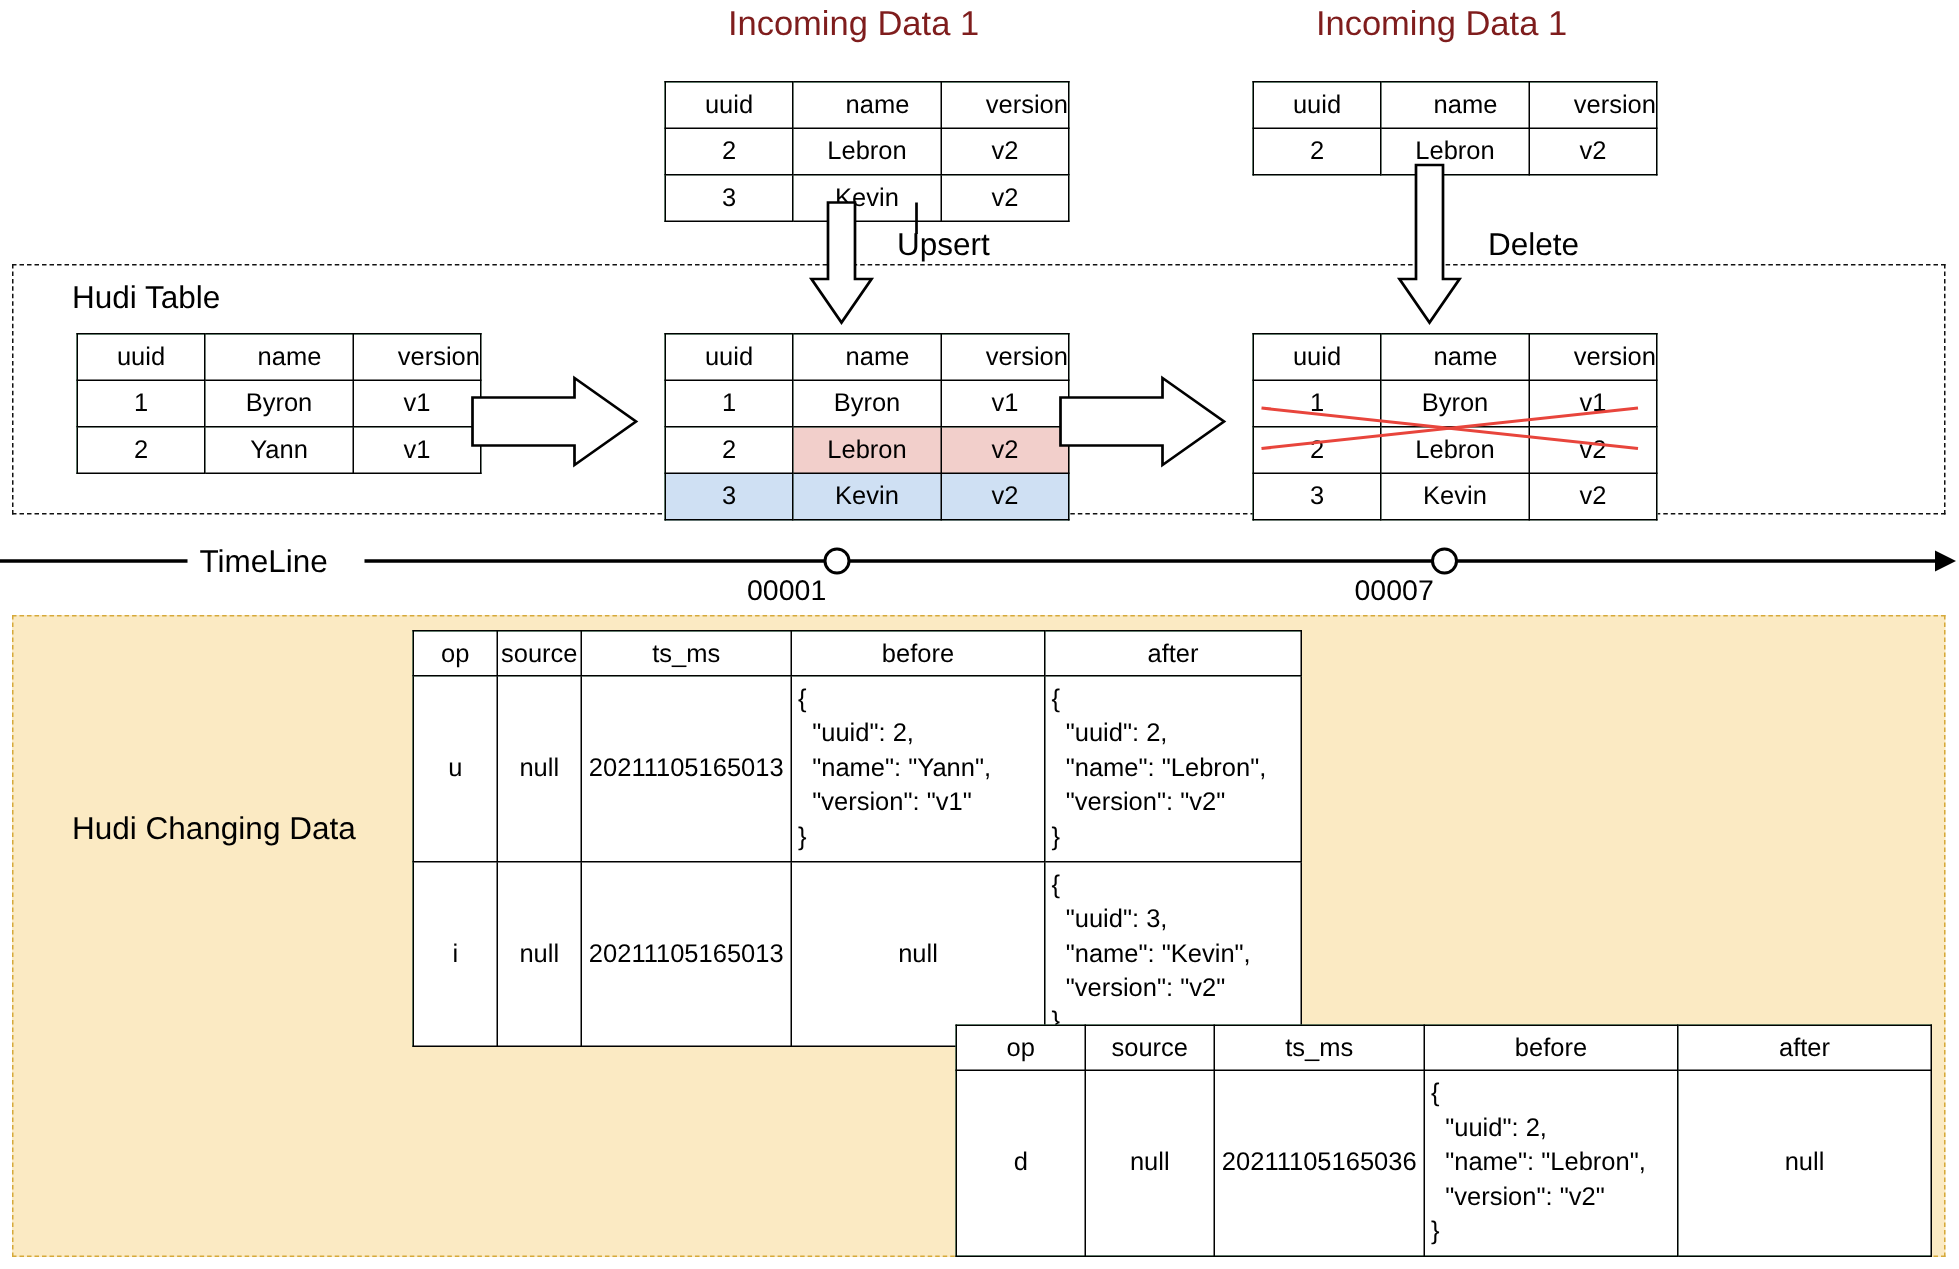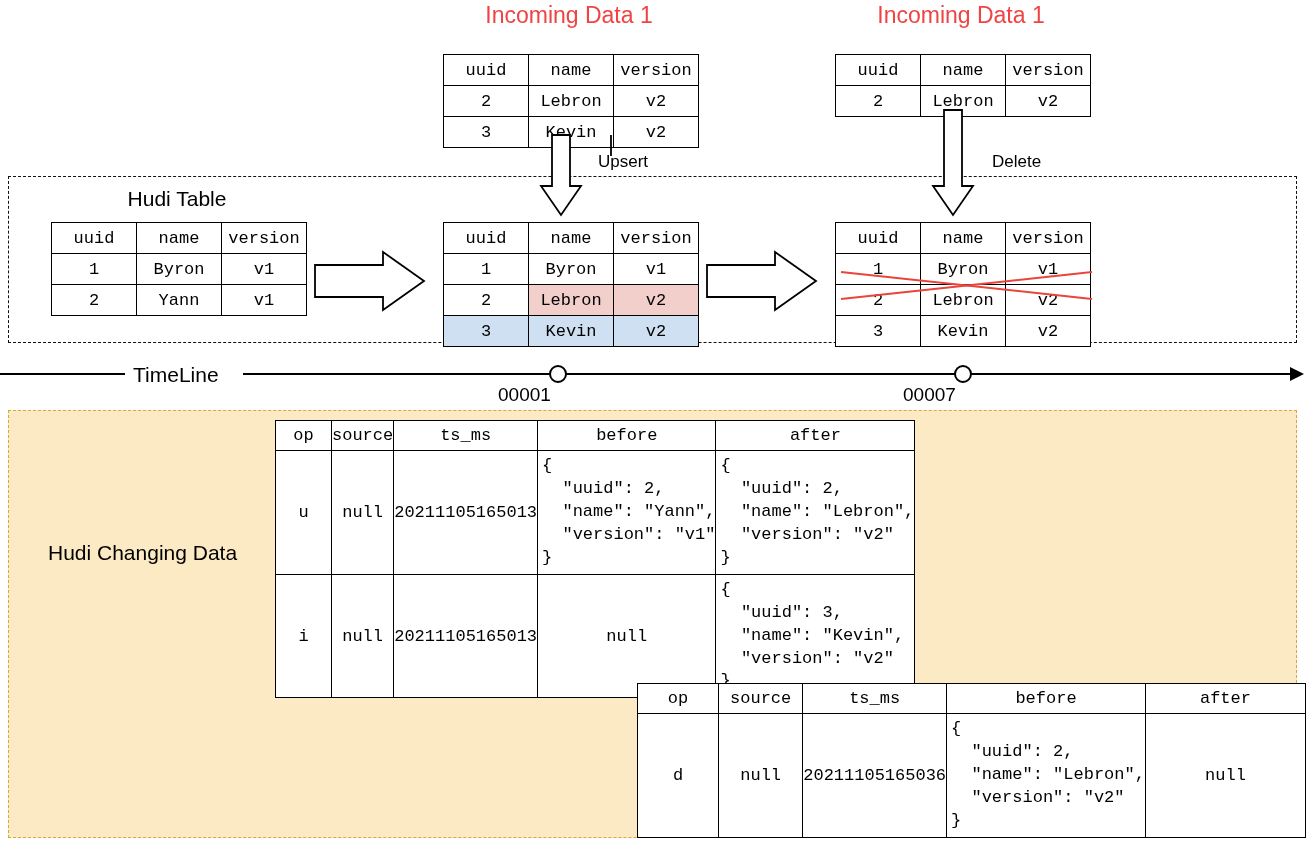--- a/index.html
+++ b/index.html
@@ -15,67 +15,65 @@
     color: #000000;
     overflow: hidden;
   }
   .abs { position: absolute; }
 
   
   .big-title {
     font-size: 23px;
     text-align: center;
     white-space: nowrap;
-    color: #ef4444;
+    color: #7f1d1d;
   }
   .sec-title {
     font-size: 21px;
-    text-align: center;
     white-space: nowrap;
   }
   .side-label {
     font-size: 21px;
     white-space: nowrap;
   }
   .edge-label {
-    font-size: 17px;
+    font-size: 21px;
     white-space: nowrap;
   }
   .tl-label {
     font-size: 21px;
     white-space: nowrap;
   }
   .tl-tick-label {
     font-size: 19px;
     white-space: nowrap;
   }
 
   
   table.grid {
     border-collapse: collapse;
     table-layout: fixed;
     background: #86efac;
-    font-family: Liberation Mono, monospace;
   }
   table.grid td, table.grid th {
     border: 1.6px solid #000000;
     font-weight: normal;
     font-size: 17px;
     text-align: center;
     vertical-align: middle;
     padding: 0;
     background: #ffffff;
     color: #000;
   }
 
   
   .rec td { height: 30px; }
   .rec .c-uuid { width: 84px; }
-  .rec .c-name { width: 84px; }
-  .rec .c-version { width: 84px; }
+  .rec .c-name { width: 84px; padding-left: 14px; }
+  .rec .c-version { width: 84px; text-align: right; }
   .rec td.hl-pink { background: #f2cfcb; }
   .rec td.hl-blue { background: #cfe0f3; }
 
   
   .rec-wide .c-uuid { width: 84px; }
   .rec-wide .c-name { width: 84px; }
   .rec-wide .c-version { width: 84px; }
 
   
   .chg td, .chg th {

